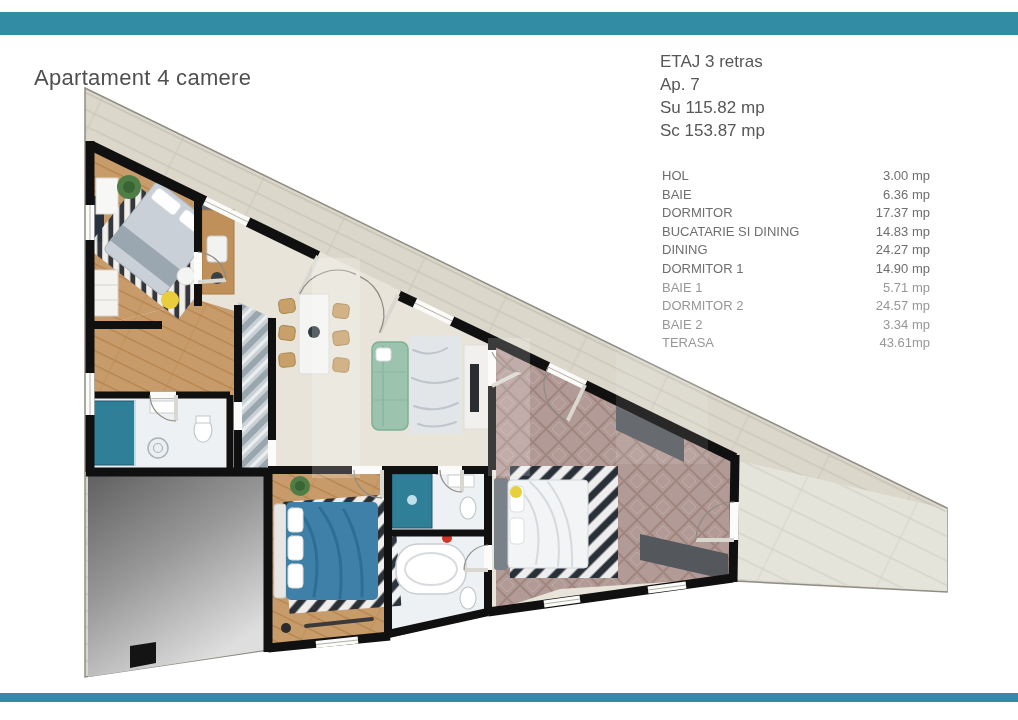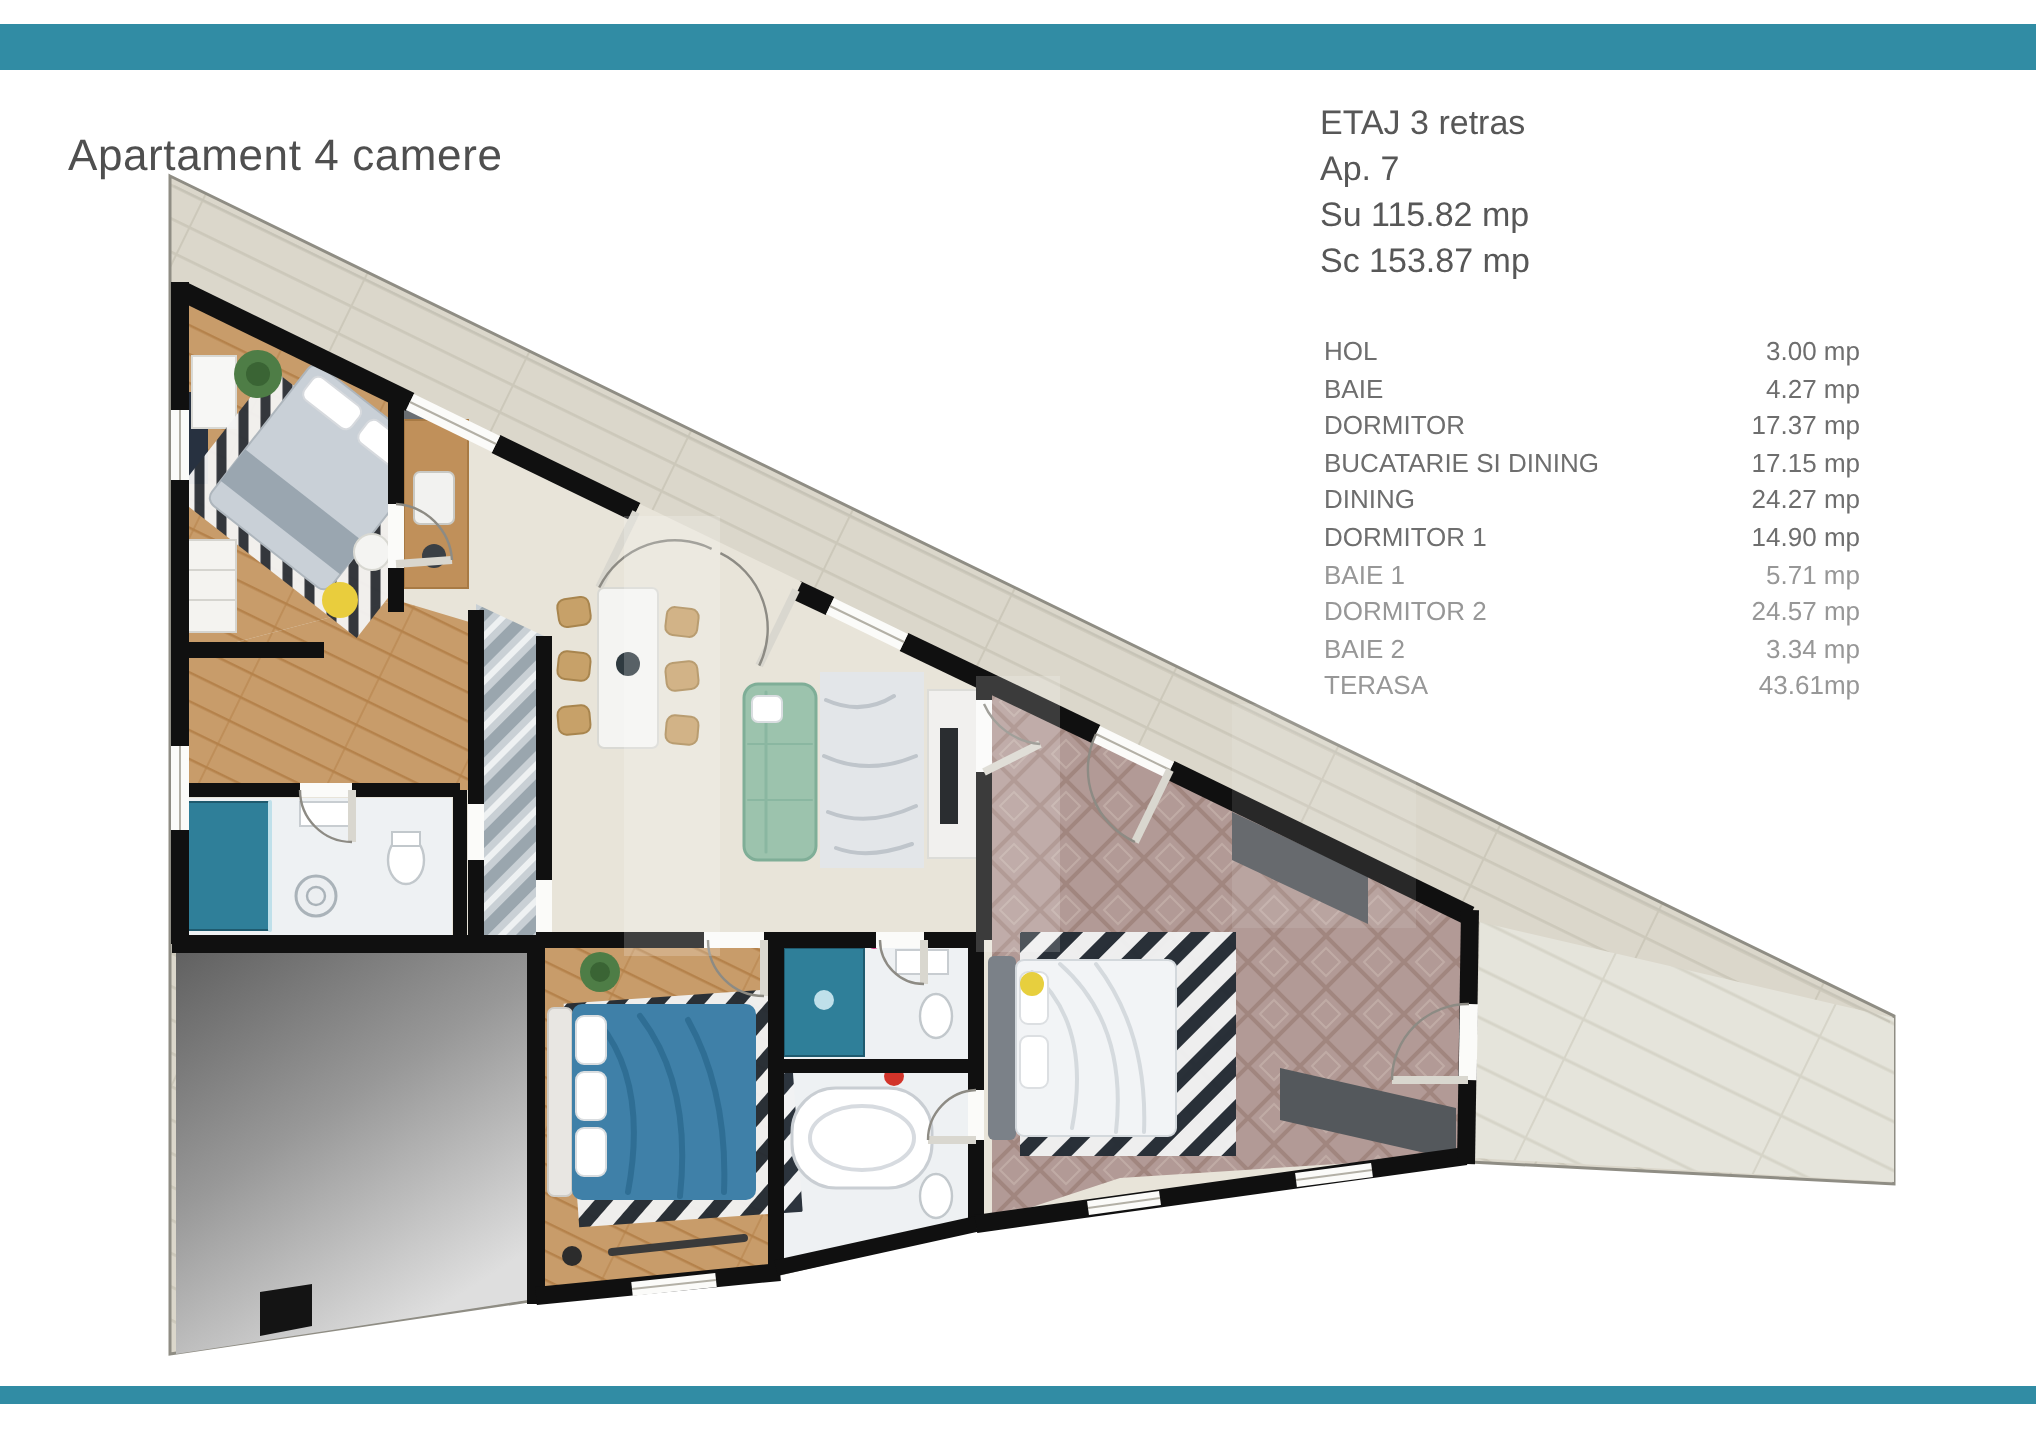--- a/index.html
+++ b/index.html
@@ -293,29 +293,29 @@
   <div>Sc 153.87 mp</div>
 </div>
 
 <div class="room-list">
     <div class="room-row">
     <span class="room-label">HOL</span>
     <span class="room-area">3.00 mp</span>
   </div>
     <div class="room-row">
     <span class="room-label">BAIE</span>
-    <span class="room-area">4.27 mp</span>
+    <span class="room-area">6.36 mp</span>
   </div>
     <div class="room-row">
     <span class="room-label">DORMITOR</span>
     <span class="room-area">17.37 mp</span>
   </div>
     <div class="room-row">
     <span class="room-label">BUCATARIE SI DINING</span>
-    <span class="room-area">17.15 mp</span>
+    <span class="room-area">14.83 mp</span>
   </div>
     <div class="room-row">
     <span class="room-label">DINING</span>
     <span class="room-area">24.27 mp</span>
   </div>
     <div class="room-row">
     <span class="room-label">DORMITOR 1</span>
     <span class="room-area">14.90 mp</span>
   </div>
     <div class="room-row">

